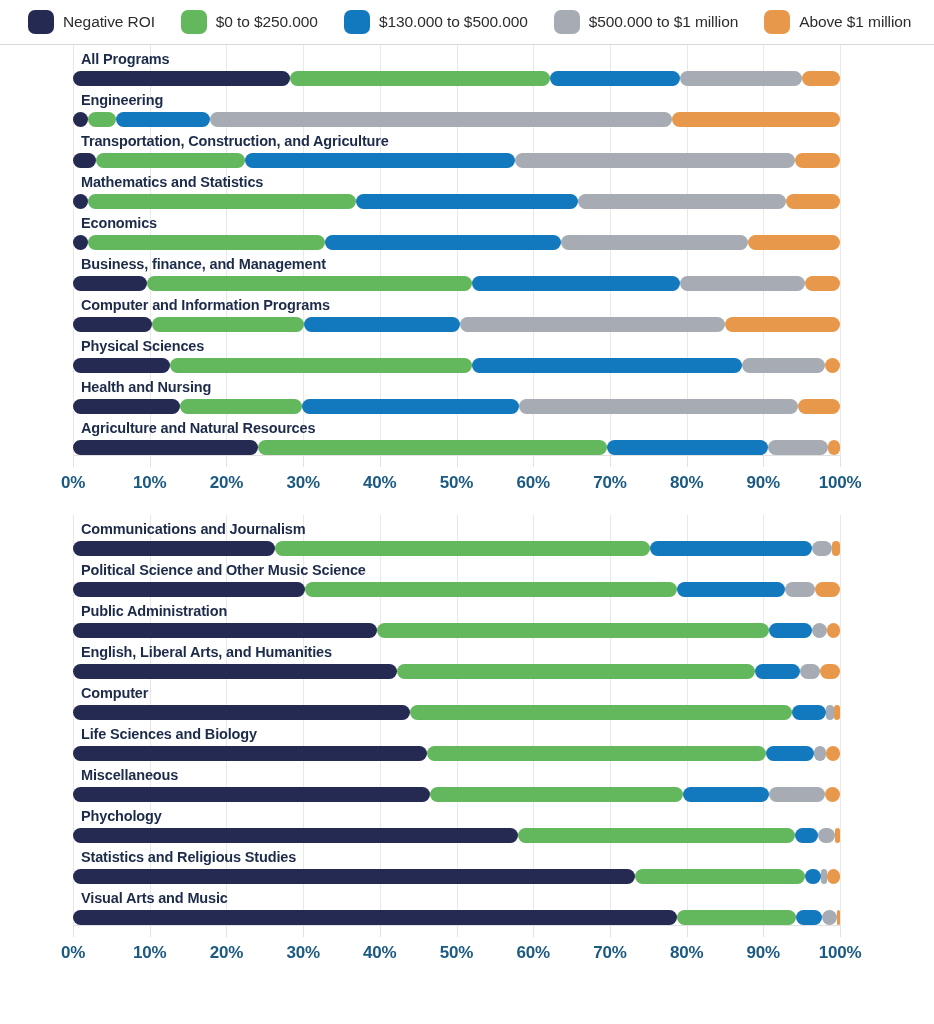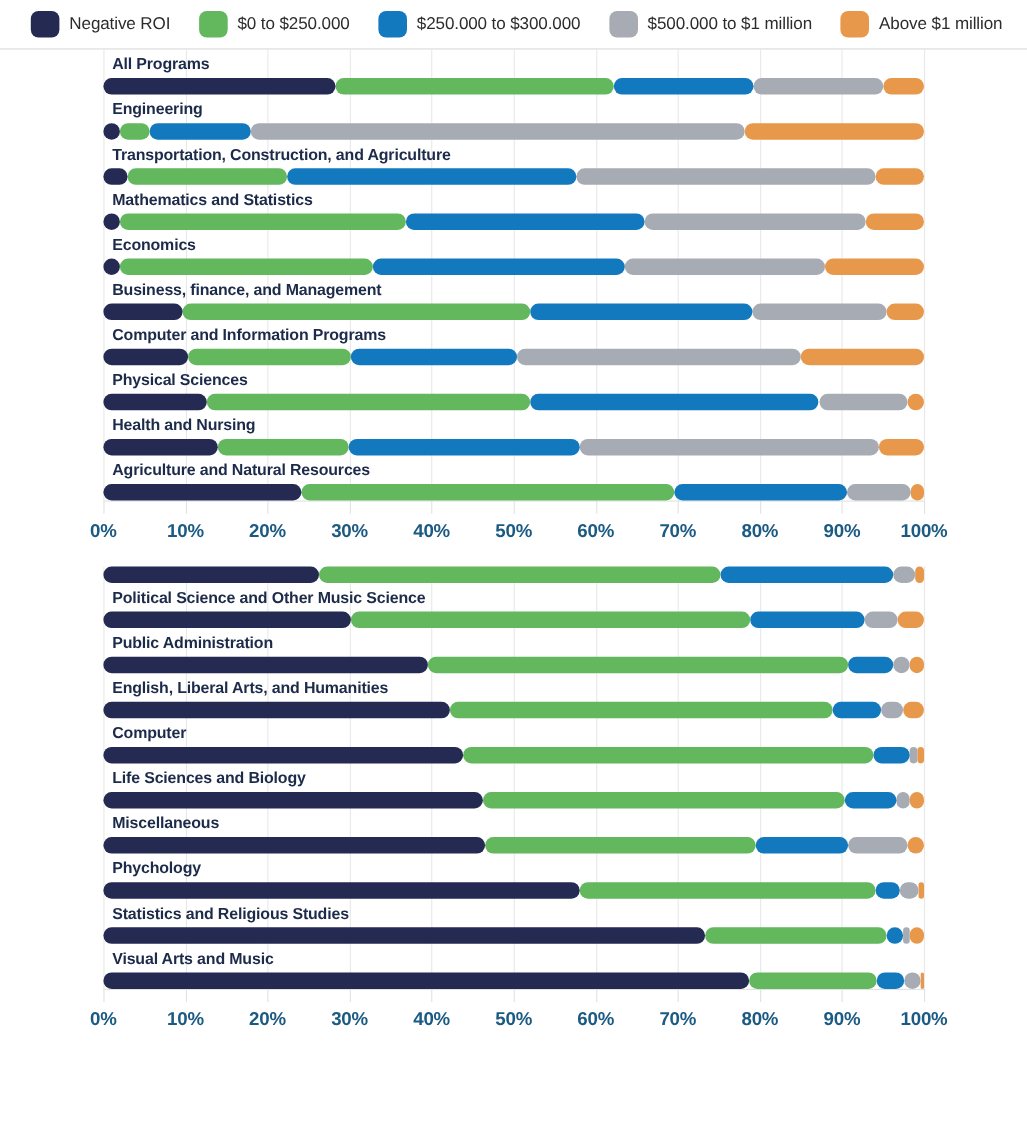--- a/index.html
+++ b/index.html
@@ -49,21 +49,20 @@
     height: 1px;
     background: #d9d9d9;
     width: 100%;
   }
 
   
   .chart-panel {
     position: relative;
     padding: 0 0 0 0;
     box-sizing: border-box;
-    margin-left: 21px;
   }
   #chart1 { height: 470px; }
   #chart2 { height: 478px; }
 
   .plot {
     position: relative;
     margin-left: 73px;
     margin-right: 94px;  
     box-sizing: border-box;
   }
@@ -152,21 +151,21 @@
     <div class="legend-item">
       <div class="legend-swatch" style="background: rgb(37, 42, 82);"></div>
       <div class="legend-label">Negative ROI</div>
     </div>
     <div class="legend-item">
       <div class="legend-swatch" style="background: rgb(99, 183, 92);"></div>
       <div class="legend-label">$0 to $250.000</div>
     </div>
     <div class="legend-item">
       <div class="legend-swatch" style="background: rgb(18, 121, 191);"></div>
-      <div class="legend-label">$250.000 to $300.000</div>
+      <div class="legend-label">$130.000 to $500.000</div>
     </div>
     <div class="legend-item">
       <div class="legend-swatch" style="background: rgb(167, 171, 179);"></div>
       <div class="legend-label">$500.000 to $1 million</div>
     </div>
     <div class="legend-item">
       <div class="legend-swatch" style="background: rgb(232, 152, 74);"></div>
       <div class="legend-label">Above $1 million</div>
     </div>
   </div>
@@ -327,20 +326,21 @@
         <div class="gridline" style="left: 40%;"></div>
         <div class="gridline" style="left: 50%;"></div>
         <div class="gridline" style="left: 60%;"></div>
         <div class="gridline" style="left: 70%;"></div>
         <div class="gridline" style="left: 80%;"></div>
         <div class="gridline" style="left: 90%;"></div>
         <div class="gridline" style="left: 100%;"></div>
       </div>
     <div class="rows">
         <div class="bar-row">
+          <div class="bar-label">Communications and Journalism</div>
           <div class="bar-track">
             <div class="seg" title="Negative ROI: 26.3%" style="left: 0%; width: 26.3%; background: rgb(37, 42, 82); z-index: 10;"></div>
             <div class="seg" title="$0 to $250.000: 48.9%" style="left: 26.3%; width: 48.9%; background: rgb(99, 183, 92); z-index: 9;"></div>
             <div class="seg" title="$250.000 to $500.000: 21.1%" style="left: 75.2%; width: 21.1%; background: rgb(18, 121, 191); z-index: 8;"></div>
             <div class="seg" title="$500.000 to $1 million: 2.6%" style="left: 96.3%; width: 2.6%; background: rgb(167, 171, 179); z-index: 7;"></div>
             <div class="seg" title="Above $1 million: 1.1%" style="left: 98.9%; width: 1.1%; background: rgb(232, 152, 74); z-index: 6;"></div>
           </div>
         </div>
         <div class="bar-row">
           <div class="bar-label">Political Science and Other Music Science</div>

